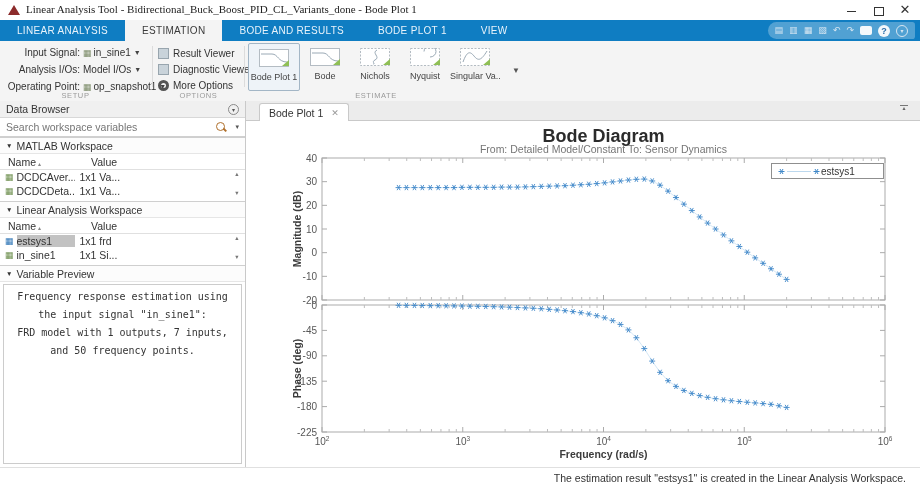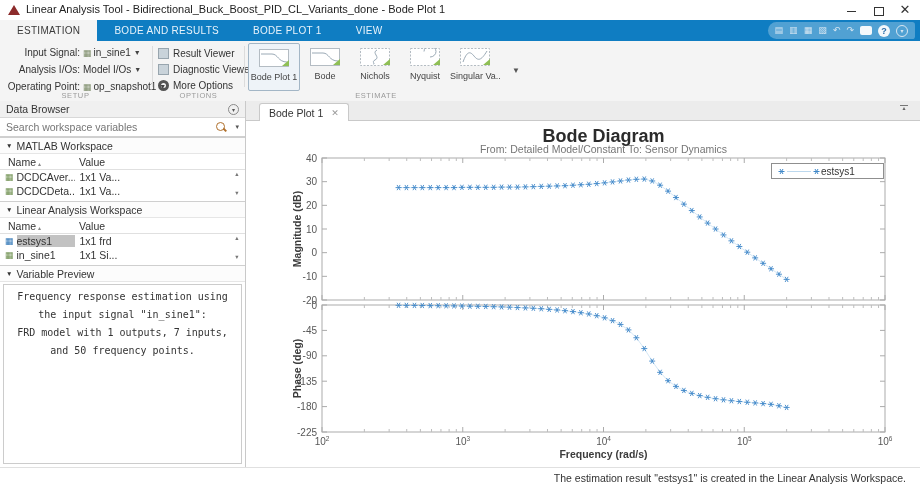--- a/index.html
+++ b/index.html
@@ -1,19 +1,19 @@
 <!DOCTYPE html>
 <html><head>
 <meta charset="utf-8">
 <style>
   html,body{margin:0;padding:0;}
   body{width:920px;height:487px;position:relative;overflow:hidden;background:#fff;
        font-family:"Liberation Sans",sans-serif;outline:1px solid #9a9a9a;}
   
-  #titlebar{position:absolute;top:0;left:0;right:0;height:20px;background:#fff;}
+  #titlebar{position:absolute;top:0;left:0;right:0;height:20px;background:#fff;font-family:Liberation Serif, serif;}
   .appicon{position:absolute;left:8px;top:5px;width:0;height:0;
     border-left:6px solid transparent;border-right:6px solid transparent;border-bottom:10px solid #8c2b2b;}
   .title-text{position:absolute;left:26px;top:3px;font-size:11px;color:#222;white-space:nowrap;}
   .winbtn{position:absolute;top:2px;width:22px;height:16px;text-align:center;color:#333;font-size:11px;line-height:16px;}
   .wb-min{right:58px;} .wb-min i{display:inline-block;width:9px;height:1px;background:#333;vertical-align:middle;}
   .wb-max{right:30px;} .wb-max i{display:inline-block;width:8px;height:7px;border:1px solid #333;vertical-align:middle;}
   .wb-close{right:4px;font-size:13px;}
   
   #tabstrip{position:absolute;top:20px;left:0;right:0;height:21px;background:#0f7dc2;display:flex;}
   .rtab{padding:0 17px;line-height:21px;font-size:10px;letter-spacing:.3px;color:#e8f3fb;white-space:nowrap;}
@@ -54,21 +54,21 @@
   .searchrow input{width:100%;height:100%;border:none;outline:none;font-size:10.5px;color:#777;
                    padding:0 34px 0 6px;box-sizing:border-box;font-family:"Liberation Sans",sans-serif;}
   .mag{position:absolute;right:20px;top:4px;width:7px;height:7px;border:1.5px solid #b0702c;border-radius:50%;}
   .mag::after{content:"";position:absolute;left:6px;top:6px;width:4px;height:1.5px;background:#b0702c;transform:rotate(45deg);}
   .sdd{position:absolute;right:6px;top:5px;font-size:7px;color:#555;}
   .wsec{height:15px;border-top:1px solid #cfcfcf;border-bottom:1px solid #e6e6e6;background:#fcfcfc;
         display:flex;align-items:center;padding:0 6px;gap:4px;}
   .tri{font-size:6.5px;color:#333;}
   .wtable{position:relative;margin-bottom:3px;}
   .thead{height:15px;display:flex;border-bottom:1px solid #e0e0e0;align-items:center;}
-  .th-name{width:66px;padding-left:8px;} .th-val{padding-left:5px;}
+  .th-name{width:66px;padding-left:8px;} .th-val{padding-left:5px;margin-left:12px;}
   .sortic{font-size:6px;color:#888;margin-left:2px;}
   .trow{height:14px;display:flex;align-items:center;}
   .rowic{font-size:9px;margin:0 3px 0 5px;}
   .nm{width:58px;overflow:hidden;white-space:nowrap;}
   .nm.selrow{background:#c2c2c2;}
   .val{padding-left:5px;white-space:nowrap;}
   .scrollarrows{position:absolute;right:3px;top:16px;bottom:1px;width:10px;display:flex;flex-direction:column;
                 justify-content:space-between;align-items:center;font-size:6.5px;color:#777;}
   .vpbox{flex:1;margin:2px 3px 3px 3px;border:1px solid #ccc;background:#fff;overflow:hidden;
          font-family:"DejaVu Sans Mono",monospace;font-size:10px;color:#333;padding:3px 4px;line-height:1.8;text-align:center;}
@@ -98,20 +98,21 @@
 
 <div id="titlebar">
   <span class="appicon"></span>
   <span class="title-text">Linear Analysis Tool - Bidirectional_Buck_Boost_PID_CL_Variants_done - Bode Plot 1</span>
   <span class="winbtn wb-min"><i></i></span>
   <span class="winbtn wb-max"><i></i></span>
   <span class="winbtn wb-close">✕</span>
 </div>
 
 <div id="tabstrip">
+  <div class="rtab">LINEAR ANALYSIS</div>
   <div class="rtab sel">ESTIMATION</div>
   <div class="rtab">BODE AND RESULTS</div>
   <div class="rtab">BODE PLOT 1</div>
   <div class="rtab">VIEW</div>
   <div class="qat">
     <span class="qi">▤</span>
     <span class="qi">▥</span>
     <span class="qi">▦</span>
     <span class="qi">▧</span>
     <span class="qi">↶</span>

